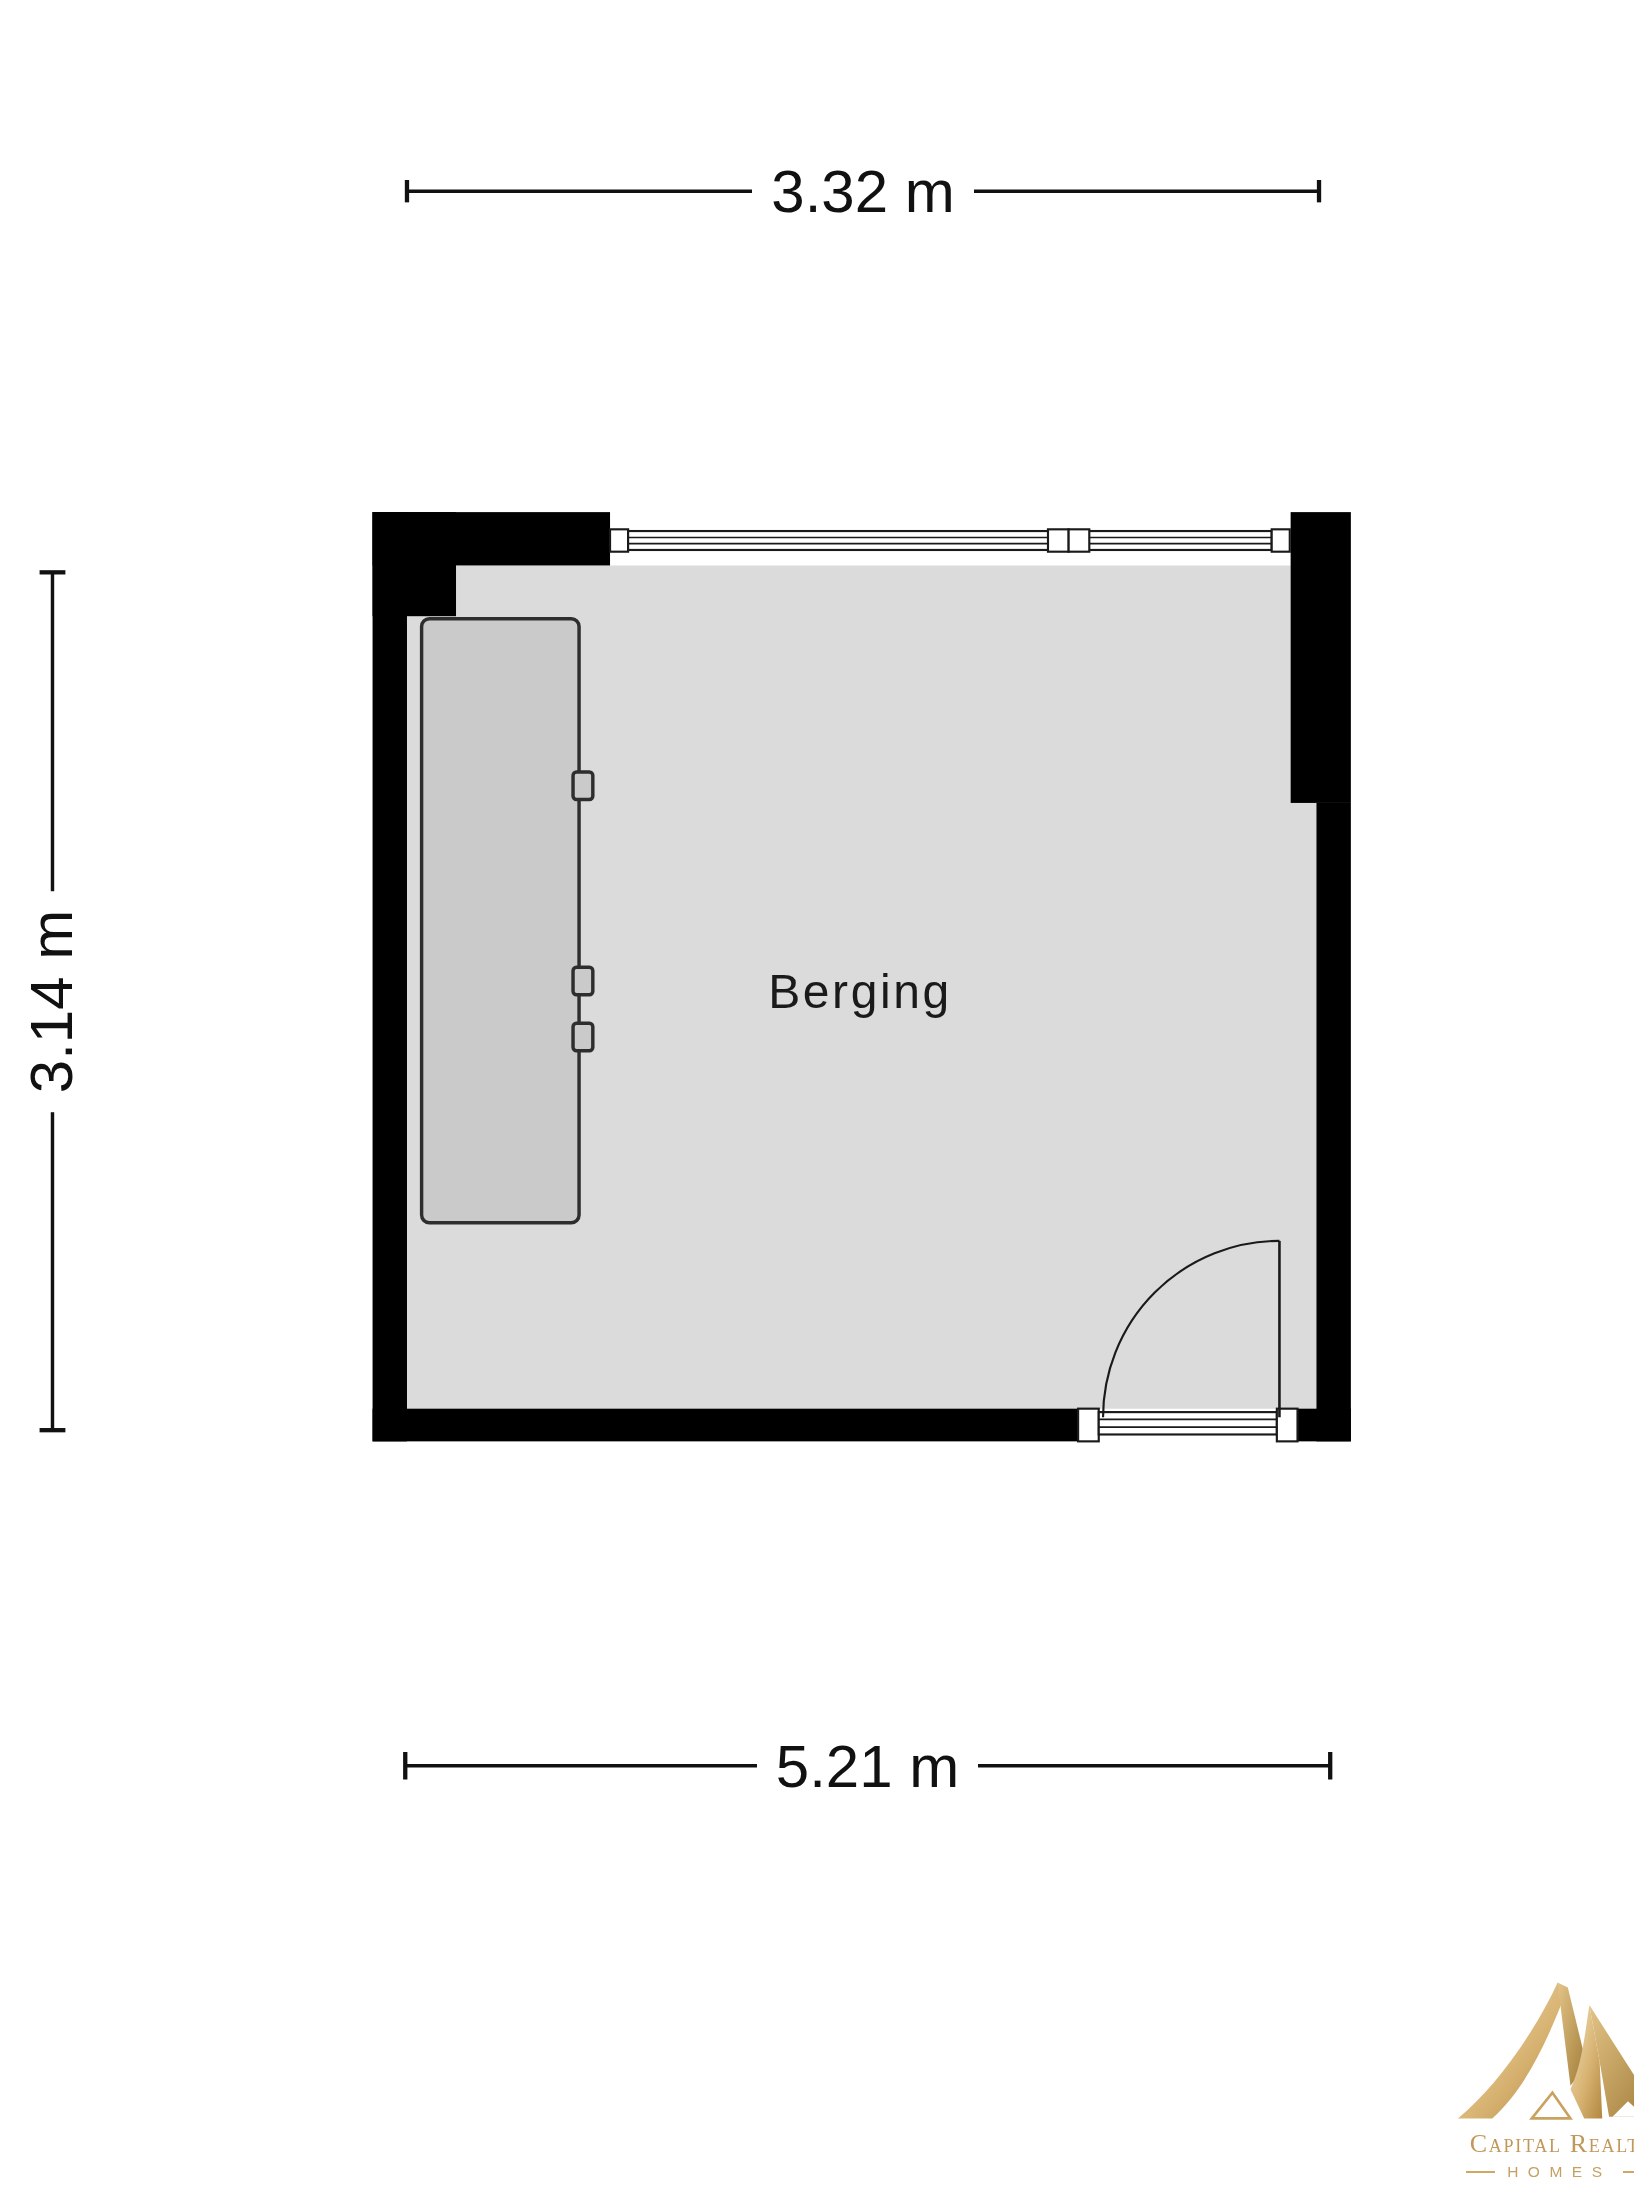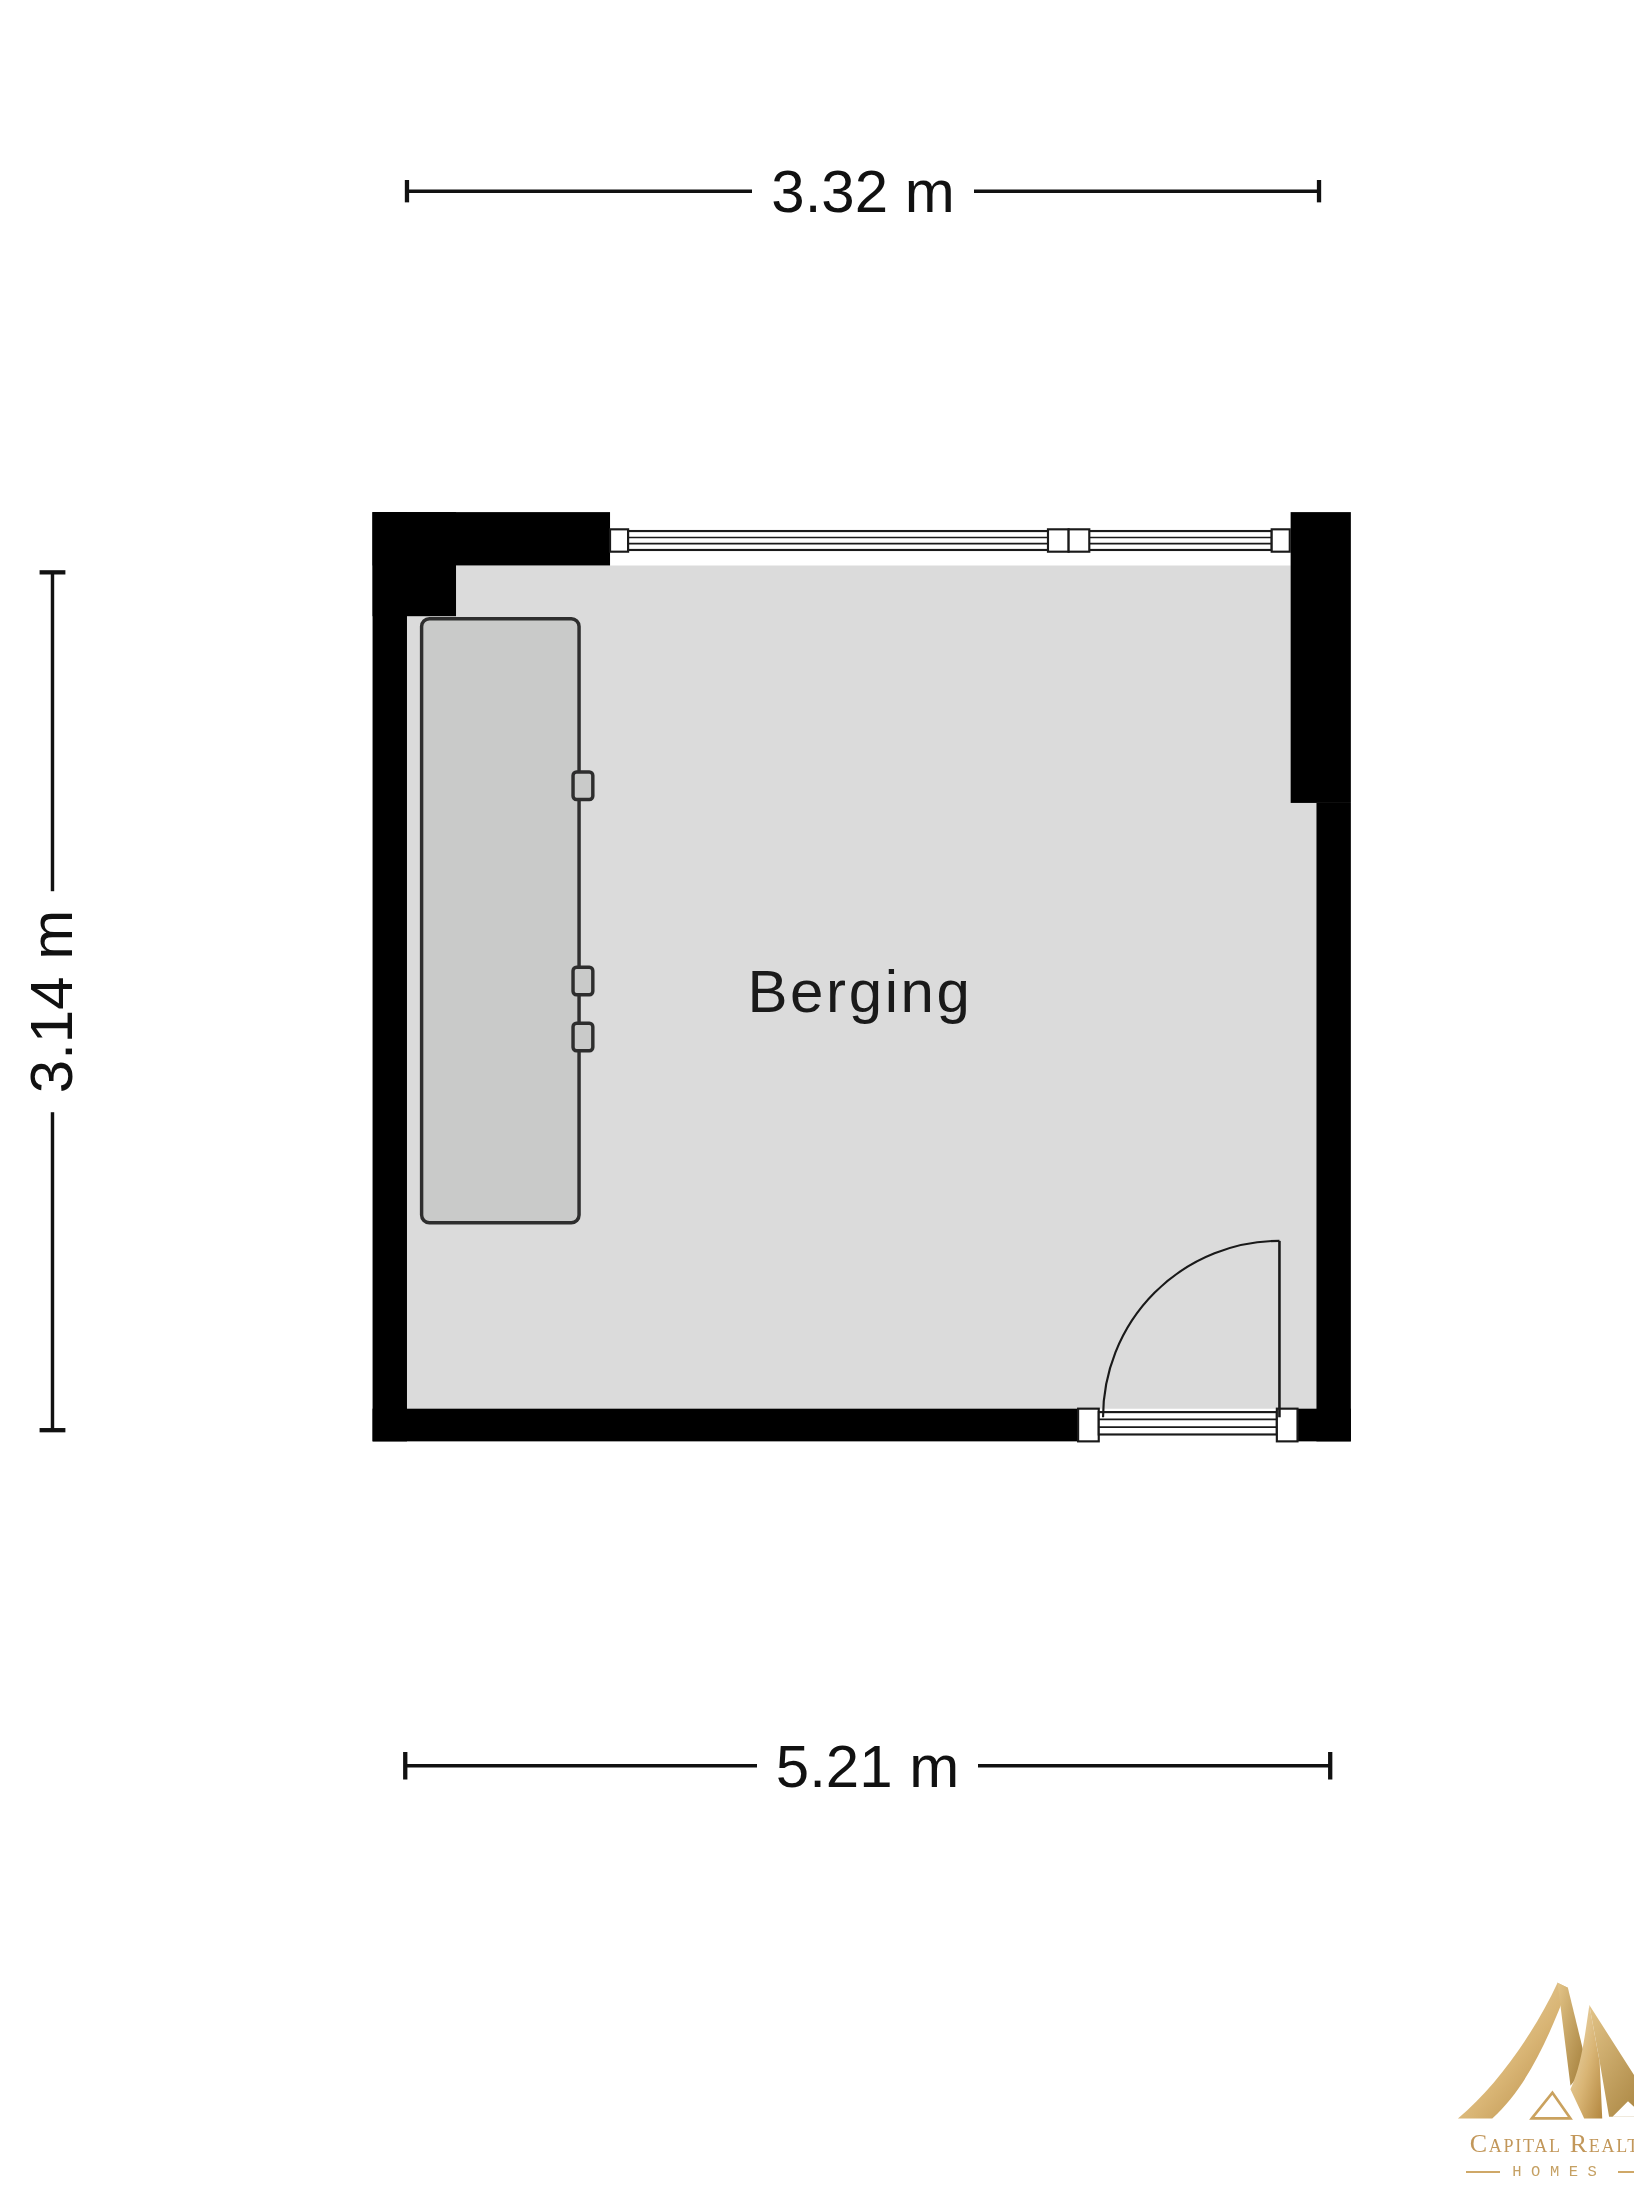--- a/index.html
+++ b/index.html
@@ -28,21 +28,21 @@
   }
   .dim-top{left:407px;top:191px;width:912px;height:0;}
   .dim-bottom{left:405px;top:1766px;width:925px;height:0;}
   .dim-left{left:52px;top:572px;width:0;height:858px;}
   .dim-left span{transform:rotate(-90deg);}
 
   .room-label{
     position:absolute;
     left:860px;top:991px;
     transform:translate(-50%,-50%);
-    font-size:60px;
+    font-size:48px;
     letter-spacing:2.6px;
     color:#1a1a1a;
     white-space:nowrap;
   }
 
   .footer{
     position:absolute;
     left:909px;top:1932px;
     transform:translateX(-50%);
     text-align:center;
@@ -66,21 +66,21 @@
     font-variant:small-caps;
     font-size:26px;
     letter-spacing:1.7px;
     color:#c2975a;
     white-space:nowrap;
   }
   .logo-tagline-row{
     position:absolute;
     left:10.3px;top:182px;
     width:186px;
-    display:flex;align-items:center;gap:12px;font-family:Liberation Mono, monospace;
+    display:flex;align-items:center;gap:12px;
   }
   .logo-rule{flex:1;height:1.7px;background:#cfa868;}
   .logo-tagline{
     font-size:15.5px;
     letter-spacing:9.5px;
     color:#c5a063;
     white-space:nowrap;
   }
 </style>
 </head>

